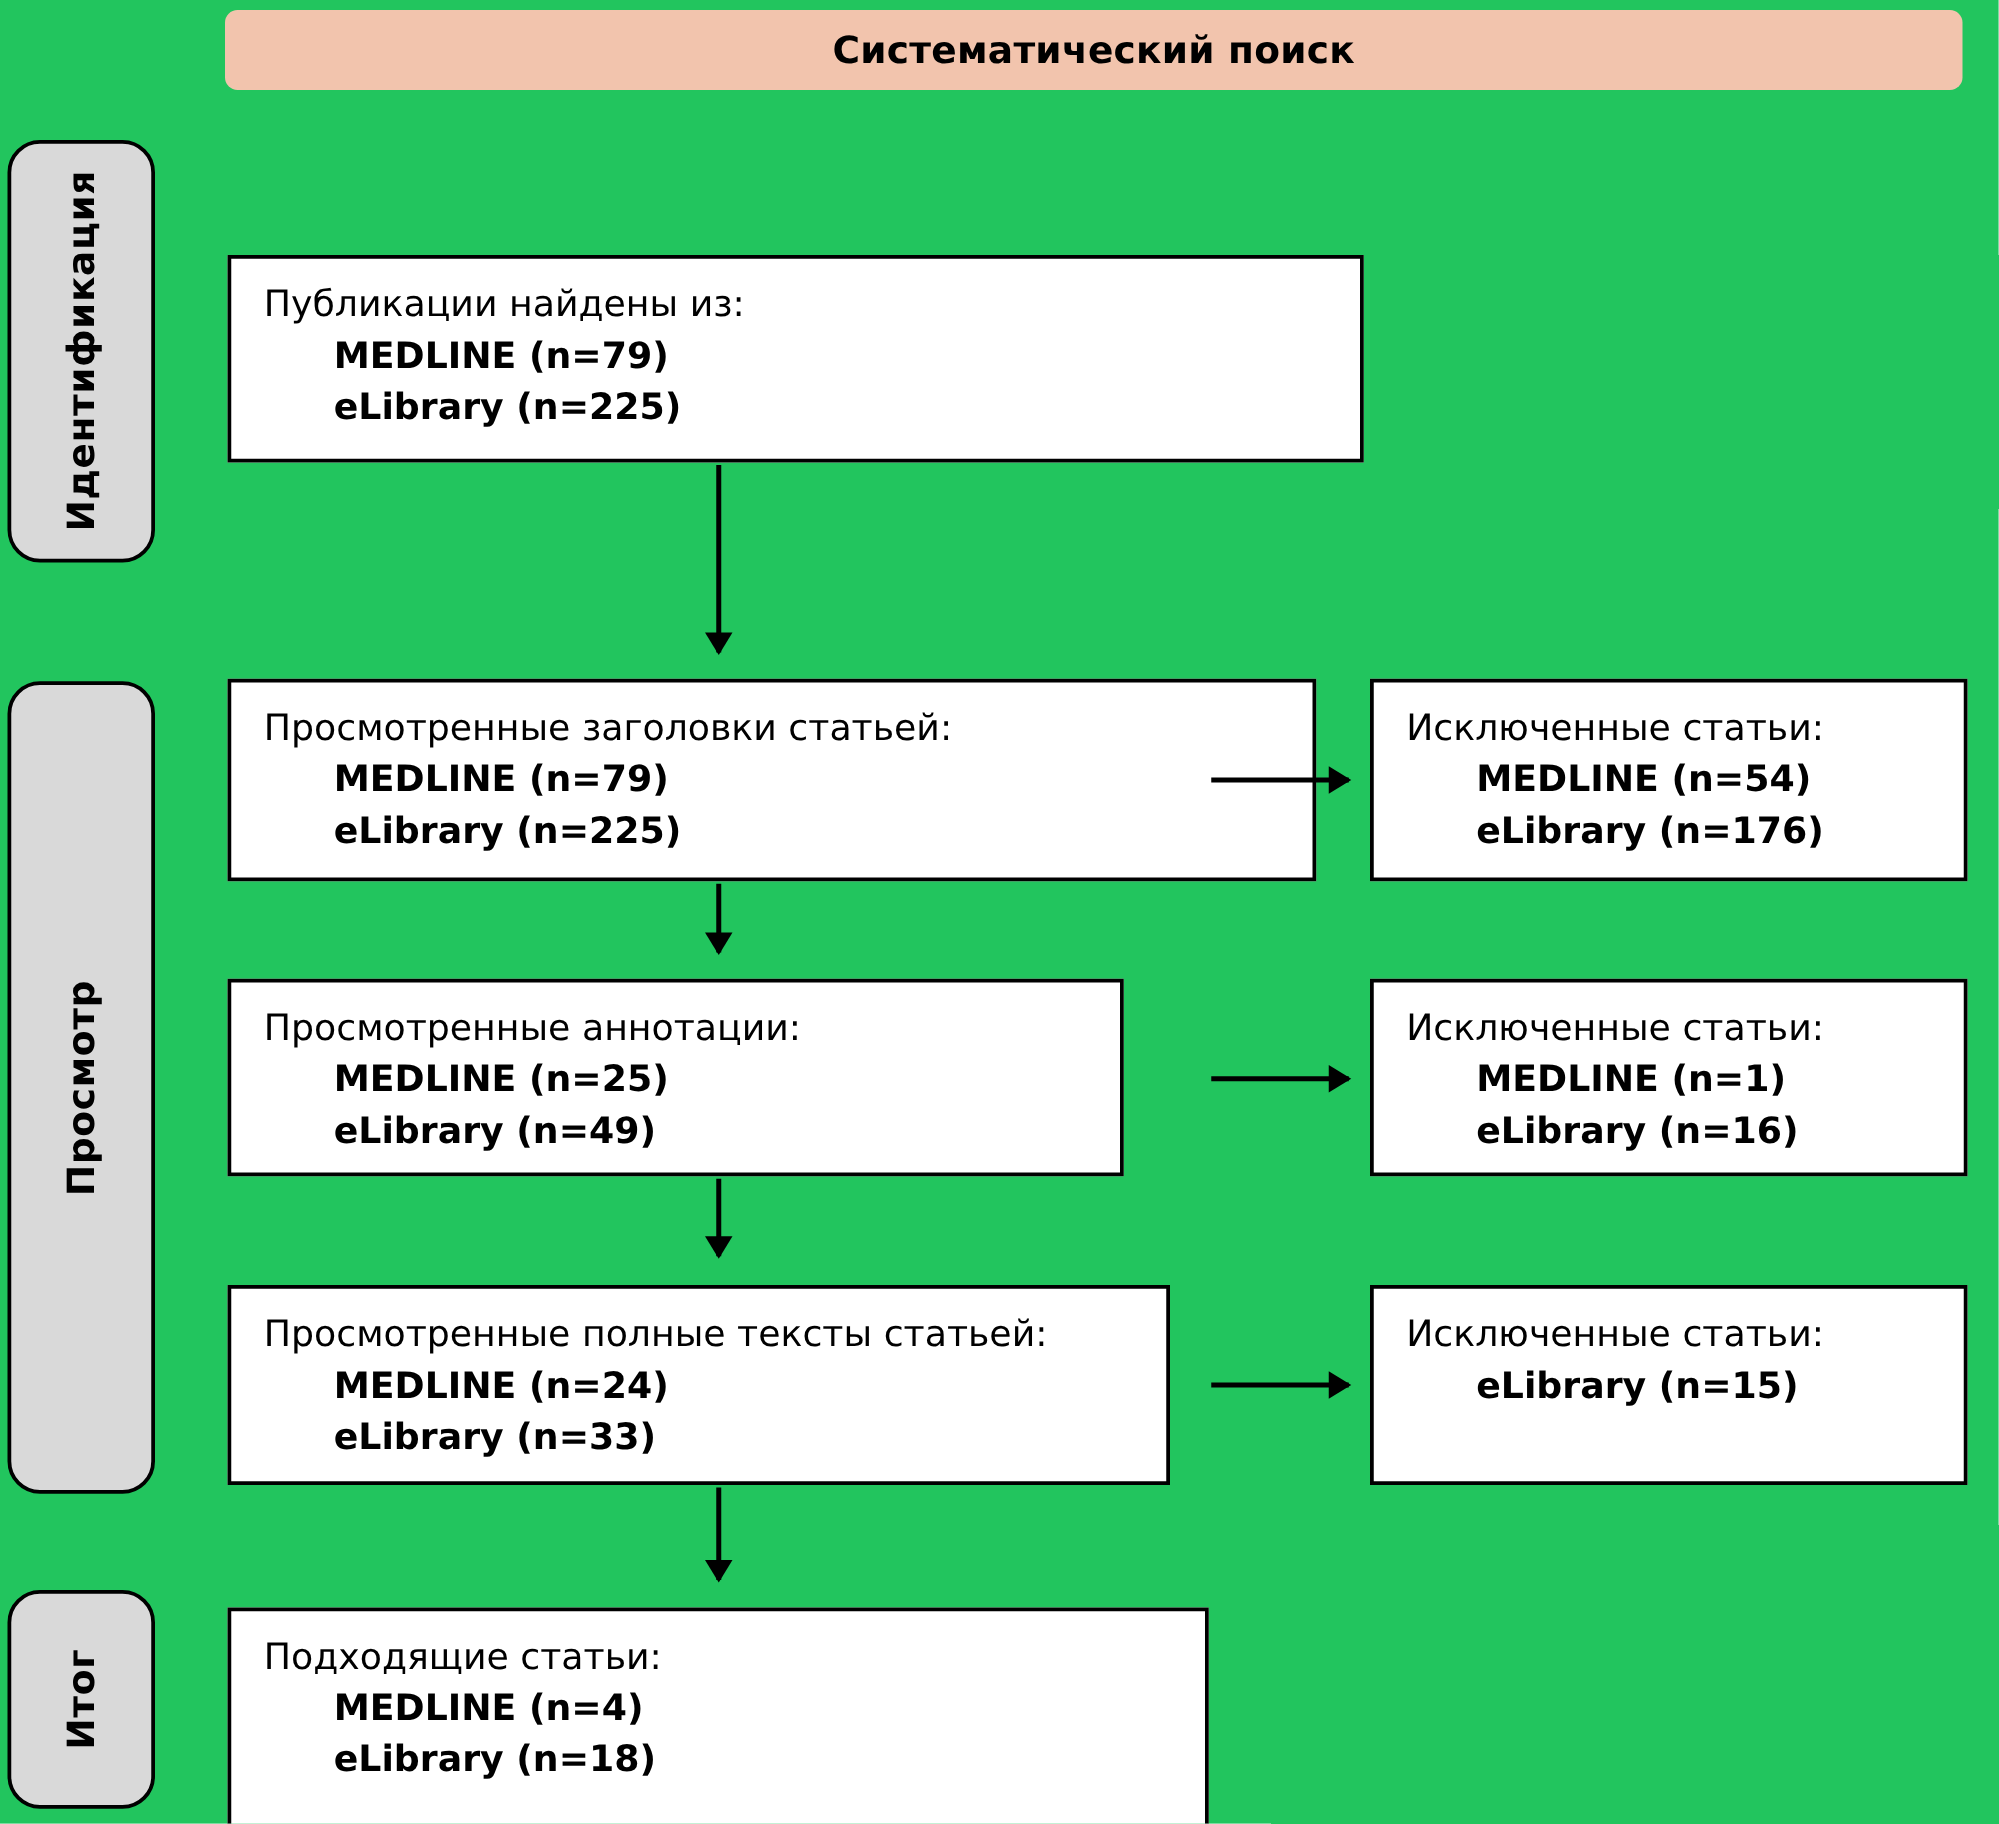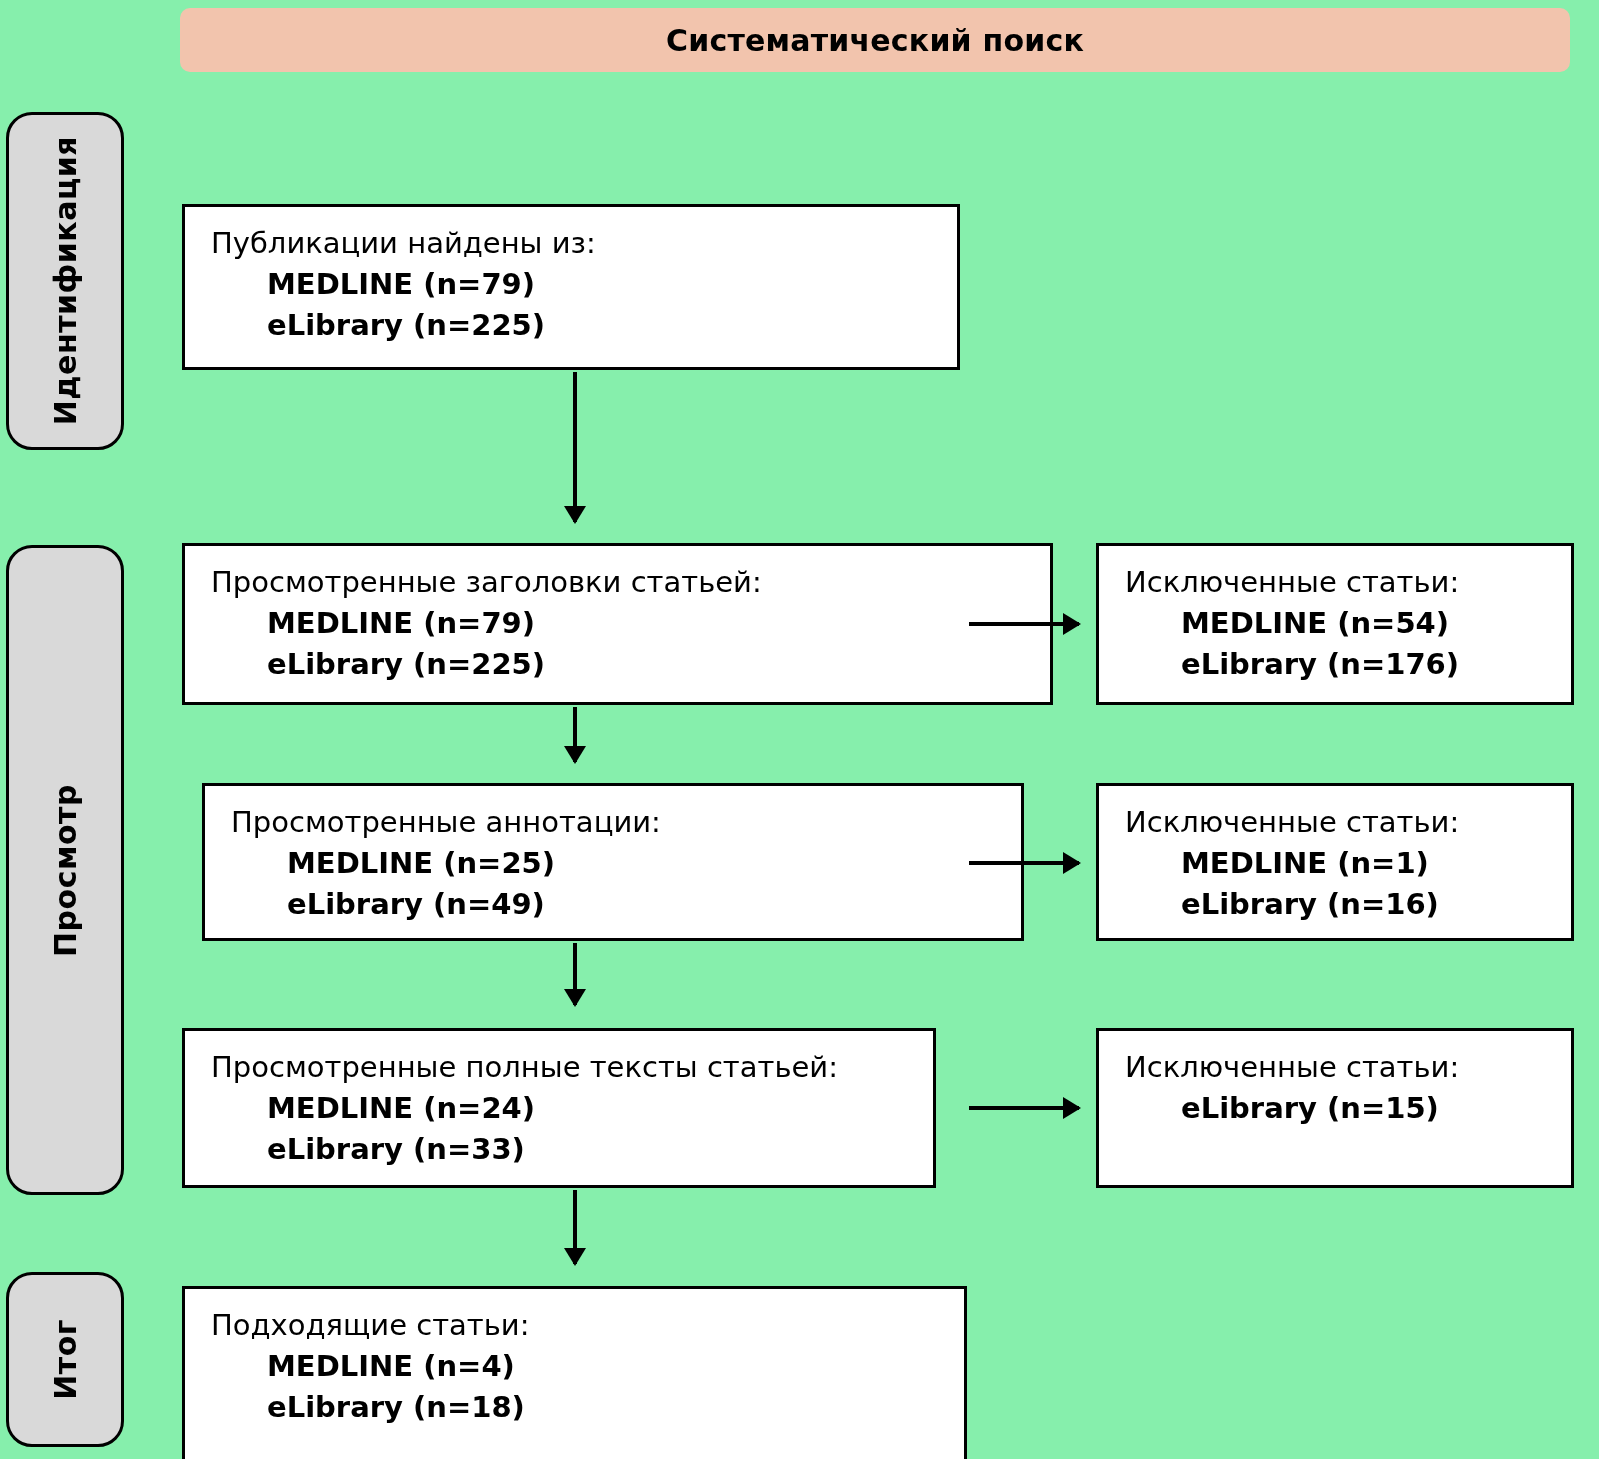--- a/index.html
+++ b/index.html
@@ -7,21 +7,21 @@
     padding: 0;
     background: #ffffff;
   }
   body {
     font-family: "DejaVu Sans", sans-serif;
   }
   #canvas {
     position: relative;
     width: 1599px;
     height: 1459px;
-    background: #86efac;
+    background: #22c55e;
     overflow: hidden;
   }
 
   
   .banner {
     position: absolute;
     left: 180px;
     top: 8px;
     width: 1390px;
     height: 64px;
@@ -81,23 +81,23 @@
   .box-line {
     font-size: 29px;
     color: #000000;
     line-height: 1.42;
     white-space: nowrap;
     padding-left: 56px;
     font-weight: bold;
   }
 
   
-  #box-identified { left: 182px; top: 204px;  width: 778px; height: 166px; }
+  #box-identified { left: 182px; top: 204px;  width: 909px; height: 166px; }
   #box-titles     { left: 182px; top: 543px;  width: 871px; height: 162px; }
-  #box-abstracts  { left: 182px; top: 783px;  width: 822px; height: 158px; margin-left: 20px; }
+  #box-abstracts  { left: 182px; top: 783px;  width: 717px; height: 158px; }
   #box-fulltext   { left: 182px; top: 1028px; width: 754px; height: 160px; }
   #box-eligible   { left: 182px; top: 1286px; width: 785px; height: 196px; }
 
   
   #box-excl-titles    { left: 1096px; top: 543px;  width: 478px; height: 162px; }
   #box-excl-abstracts { left: 1096px; top: 783px;  width: 478px; height: 158px; }
   #box-excl-fulltext  { left: 1096px; top: 1028px; width: 478px; height: 160px; }
 
   
   .arrow-v {

